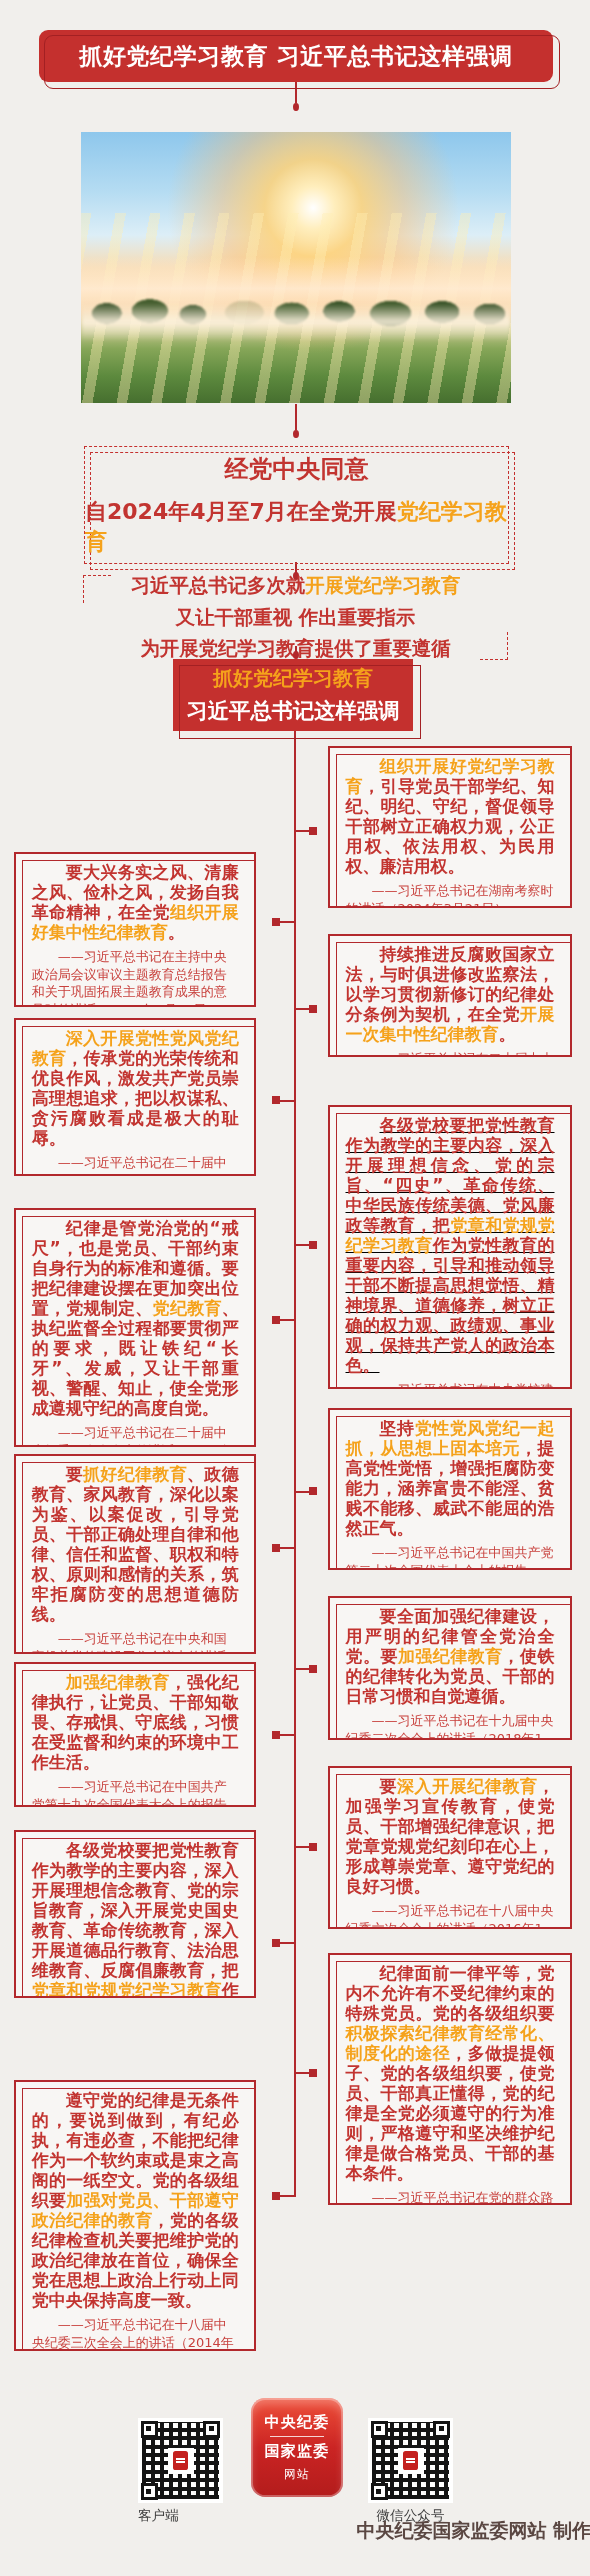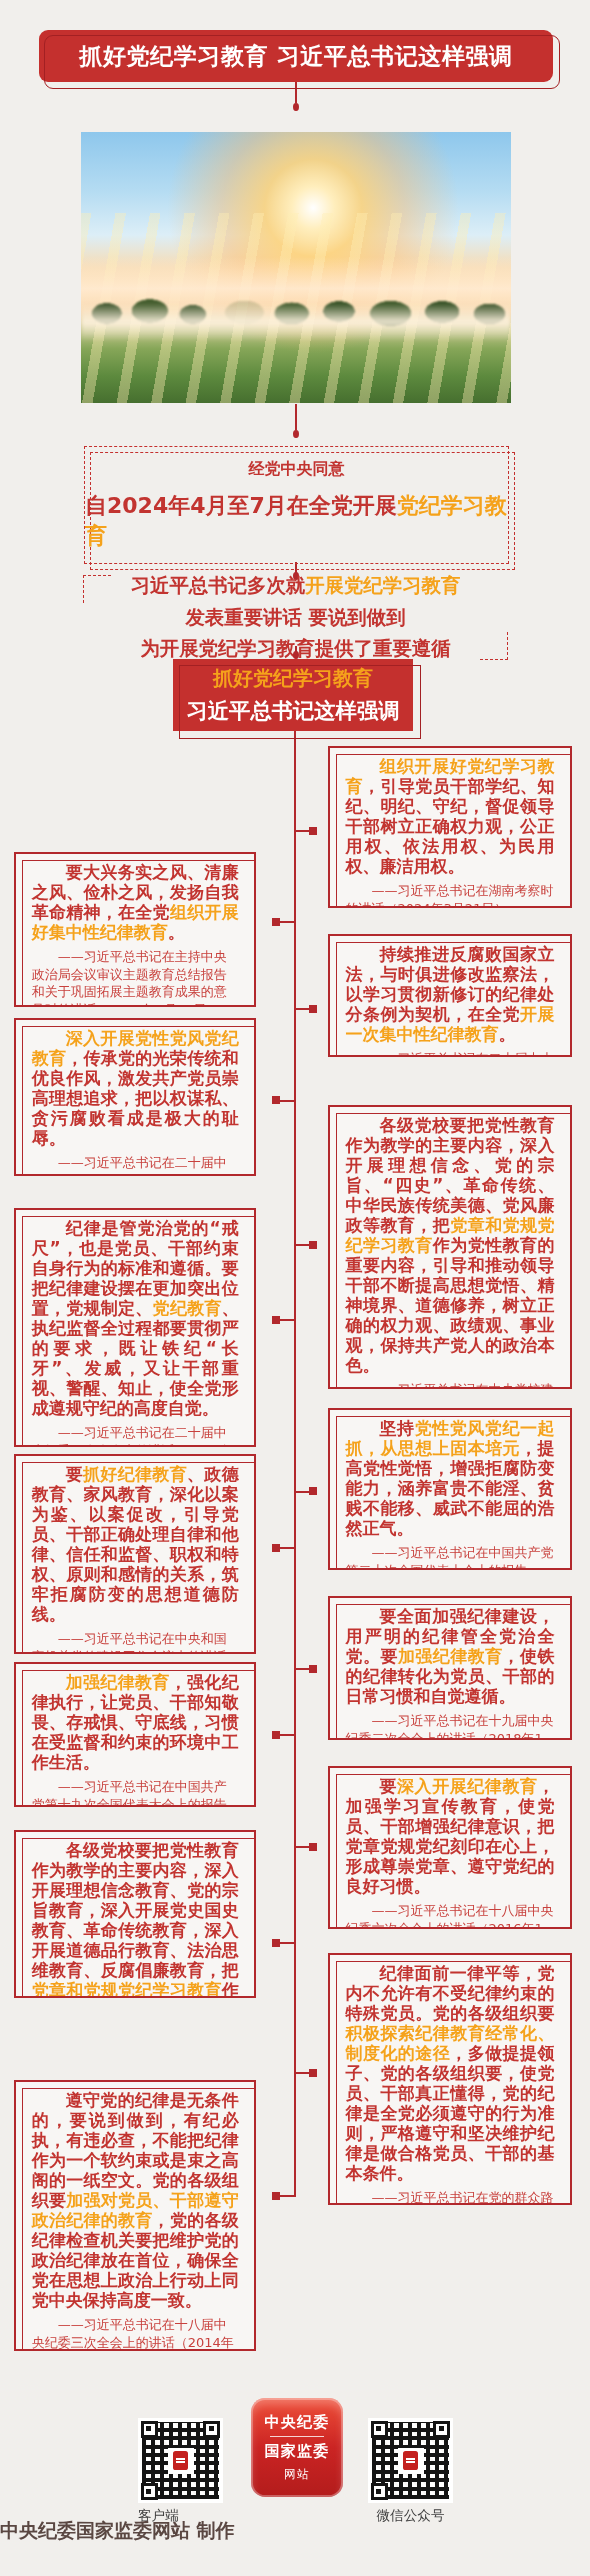--- a/index.html
+++ b/index.html
@@ -42,21 +42,21 @@
       radial-gradient(26px 17px at 95% 61%, #3a5228 60%, transparent 61%);}
   .photo .rays{position:absolute;left:0;top:30%;width:100%;height:70%;
     background:repeating-linear-gradient(100deg, rgba(255,238,180,.4) 0 10.3px, rgba(255,238,180,0) 10.3px 34px);}
   .photo .fog{position:absolute;left:0;top:63%;width:100%;height:14%;filter:blur(1.9px);
     background:linear-gradient(180deg, rgba(255,244,226,.0), rgba(255,244,226,.9) 50%, rgba(255,244,226,0));}
 
   
   .dashed-box{position:absolute;left:84px;top:446px;width:423px;height:116px;border:1.9px dashed var(--bright-red);
     display:flex;flex-direction:column;justify-content:center;align-items:center;gap:11.6px;}
   .dashed-box::after{content:"";position:absolute;left:4.5px;top:4.5px;width:100%;height:100%;border:1.3px dashed var(--bright-red);z-index:-1;}
-  .dashed-l1{font-size:16px;font-weight:bold;color:var(--text-red);}
+  .dashed-l1{font-size:24px;font-weight:bold;color:var(--text-red);}
   .dashed-l2{font-size:22px;font-weight:bold;color:var(--text-red);}
   .dashed-l2 .orange{color:var(--orange);}
 
   
   .statement{position:absolute;left:84px;top:581px;width:423px;height:72px;
     display:flex;flex-direction:column;justify-content:center;align-items:center;gap:4.5px;}
   .statement .corner-tl{position:absolute;left:-1.3px;top:-6.5px;width:27px;height:27px;
     border-left:1.9px dashed var(--bright-red);border-top:1.9px dashed var(--bright-red);}
   .statement .corner-br{position:absolute;right:-1.3px;bottom:-6.5px;width:27px;height:27px;
     border-right:1.9px dashed var(--bright-red);border-bottom:1.9px dashed var(--bright-red);}
@@ -106,21 +106,21 @@
 
   .app-logo{position:absolute;left:251px;top:2398px;width:92px;height:99px;border-radius:14.2px;
     background:linear-gradient(180deg,#ee4f39 0%,#cb2423 50%,#b31c1c 100%);
     box-shadow:inset 0 0 0 1.9px rgba(255,255,255,.30), inset 0 6.5px 9px rgba(255,255,255,.25);
     display:flex;flex-direction:column;align-items:center;justify-content:center;color:#fff;}
   .app-logo .l1{font-size:15px;font-weight:bold;letter-spacing:1.3px;}
   .app-logo .sep{width:54px;height:0.6px;background:rgba(255,255,255,.8);margin:4.5px 0;}
   .app-logo .l2{font-size:15px;font-weight:bold;letter-spacing:1.3px;}
   .app-logo .l3{font-size:11.6px;margin-top:6.5px;letter-spacing:1.3px;}
 
-  .maker{position:absolute;left:0;top:2518px;width:100%;text-align:left;
+  .maker{position:absolute;left:0;top:2518px;width:100%;text-align:right;
     font-size:19px;font-weight:bold;color:#5a4742;}
 </style>
 </head>
 <body>
 
 <div class="poster">
 
   <div class="banner">抓好党纪学习教育 习近平总书记这样强调</div>
 
   <div class="vline" style="top:81px;height:22px;"></div>
@@ -145,21 +145,21 @@
 
   <div class="vline" style="top:562px;height:11.6px;"></div>
   <div class="vdot" style="top:572px;"></div>
 
   <div class="statement">
     <div class="corner-tl"></div>
     <div class="corner-br"></div>
     <div class="stmt-line">
       <span>习近平总书记多次就</span><span class="orange">开展党纪学习教育</span>
     </div>
-    <div class="stmt-line">发表重要讲话 要说到做到</div>
+    <div class="stmt-line">又让干部重视 作出重要指示</div>
     <div class="stmt-line">为开展党纪学习教育提供了重要遵循</div>
   </div>
 
   <div class="vline" style="top:646px;height:7.8px;"></div>
   <div class="vdot" style="top:651px;"></div>
 
   <div class="sec-title">
     <div class="t1">抓好党纪学习教育</div>
     <div class="t2">习近平总书记这样强调</div>
   </div>
@@ -176,21 +176,21 @@
         <p class="q-cite">——习近平总书记在主持中央政治局会议审议主题教育总结报告和关于巩固拓展主题教育成果的意见时的讲话（2024年1月31日）</p>
       </div>
       <div class="quote-box right" style="top: 934px; height: 123px;">
         <p class="q-text"><span>持续推进反腐败国家立法，与时俱进修改监察法，以学习贯彻新修订的纪律处分条例为契机，在全党</span><span class="orange">开展一次集中性纪律教育</span><span>。</span></p>
         <p class="q-cite">——习近平总书记在二十届中央纪委三次全会上的讲话（2024年1月8日）</p>
       </div>
       <div class="quote-box left" style="top: 1018px; height: 158px;">
         <p class="q-text"><span class="orange">深入开展党性党风党纪教育</span><span>，传承党的光荣传统和优良作风，激发共产党员崇高理想追求，把以权谋私、贪污腐败看成是极大的耻辱。</span></p>
         <p class="q-cite">——习近平总书记在二十届中央纪委三次全会上的讲话（2024年1月8日）</p>
       </div>
-      <div class="quote-box right" style="top: 1105px; height: 284px;">
+      <div class="quote-box right" style="top: 1105px; height: 284px; text-decoration: underline;">
         <p class="q-text"><span>各级党校要把党性教育作为教学的主要内容，深入开展理想信念、党的宗旨、“四史”、革命传统、中华民族传统美德、党风廉政等教育，把</span><span class="orange">党章和党规党纪学习教育</span><span>作为党性教育的重要内容，引导和推动领导干部不断提高思想觉悟、精神境界、道德修养，树立正确的权力观、政绩观、事业观，保持共产党人的政治本色。</span></p>
         <p class="q-cite">——习近平总书记在中央党校建校90周年庆祝大会暨2023年春季学期开学典礼上的讲话（2023年3月1日）</p>
       </div>
       <div class="quote-box left" style="top: 1208px; height: 239px;">
         <p class="q-text"><span>纪律是管党治党的“戒尺”，也是党员、干部约束自身行为的标准和遵循。要把纪律建设摆在更加突出位置，党规制定、</span><span class="orange">党纪教育</span><span>、执纪监督全过程都要贯彻严的要求，既让铁纪“长牙”、发威，又让干部重视、警醒、知止，使全党形成遵规守纪的高度自觉。</span></p>
         <p class="q-cite">——习近平总书记在二十届中央纪委二次全会上的讲话（2023年1月9日）</p>
       </div>
       <div class="quote-box right" style="top: 1408px; height: 162px;">
         <p class="q-text"><span>坚持</span><span class="orange">党性党风党纪一起抓，从思想上固本培元</span><span>，提高党性觉悟，增强拒腐防变能力，涵养富贵不能淫、贫贱不能移、威武不能屈的浩然正气。</span></p>
         <p class="q-cite">——习近平总书记在中国共产党第二十次全国代表大会上的报告（2022年10月16日）</p>

